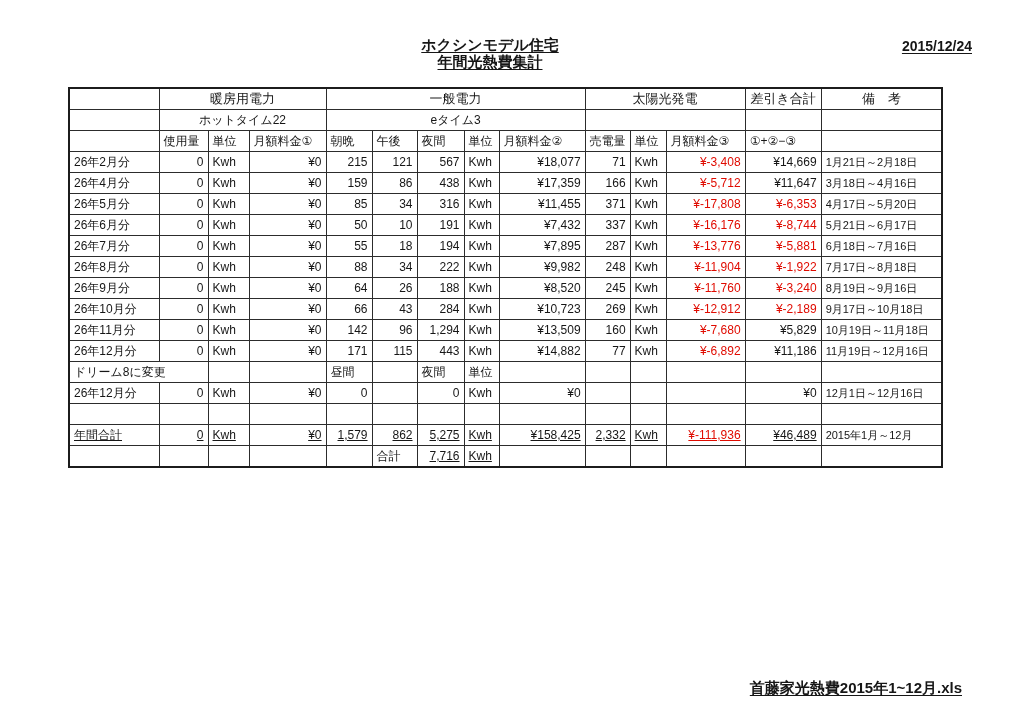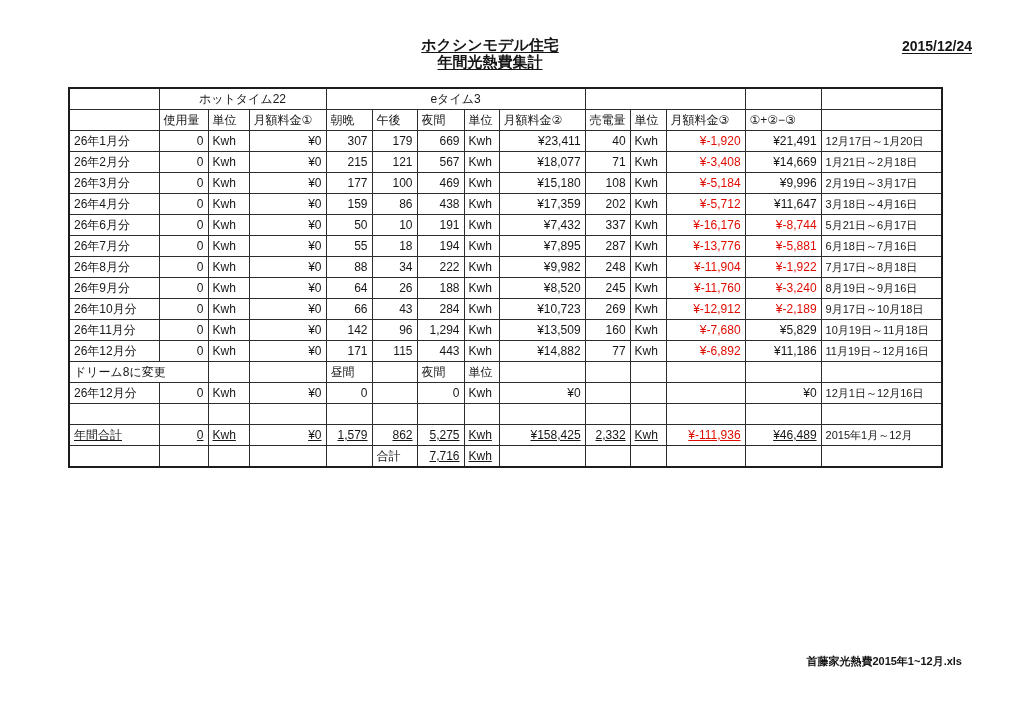--- a/index.html
+++ b/index.html
@@ -4,22 +4,22 @@
 <style>
   html,body{margin:0;padding:0;background:#fff;}
   body{width:1024px;height:724px;position:relative;overflow:hidden;
        font-family:"Liberation Sans","DejaVu Sans",sans-serif;color:#161616;}
   .sheet{position:absolute;inset:0;background:#ffffff;}
   .title-block{position:absolute;top:36px;left:0;width:980px;text-align:center;
        font-size:15px;font-weight:bold;line-height:17px;}
   .title-block .u{text-decoration:underline;text-underline-offset:2px;}
   .doc-date{position:absolute;top:38px;right:52px;font-size:14px;font-weight:bold;
        text-decoration:underline;text-underline-offset:2px;}
-  .footer-filename{position:absolute;top:654px;right:62px;font-size:11px;font-weight:bold;
-       text-underline-offset:2px;}
+  .footer-filename{position:absolute;top:679px;right:62px;font-size:15px;font-weight:bold;
+       text-decoration:underline;text-underline-offset:2px;}
   table.grid{position:absolute;left:68px;top:87px;width:873px;border-collapse:collapse;
        table-layout:fixed;font-size:12px;border:2px solid #1c1c1c;}
   table.grid td,table.grid th{border:1px solid #2c2c2c;height:20px;padding:0 4px;
        white-space:nowrap;overflow:hidden;font-weight:normal;vertical-align:middle;}
   th.group{font-weight:bold;text-align:center;font-size:13px;}
   td.l,th.l{text-align:left;}
   td.r{text-align:right;}
   td.c,th.c{text-align:center;}
   td.b{font-weight:bold;text-decoration:underline;}
   td.red{color:#e00b00;}
@@ -50,20 +50,28 @@
       <col style="width:86px">
         <col style="width:45px">
         <col style="width:36px">
         <col style="width:79px">
       <col style="width:76px">
         <col style="width:121px">
     </colgroup>
     <thead>
       <tr>
         <td></td>
+        <th class="group" colspan="3">暖房用電力</th>
+        <th class="group" colspan="5">一般電力</th>
+        <th class="group" colspan="3">太陽光発電</th>
+        <th class="group">差引き合計</th>
+        <th class="group">備　考</th>
+      </tr>
+      <tr>
+        <td></td>
         <td class="c" colspan="3">ホットタイム22</td>
         <td class="c" colspan="5">eタイム3</td>
         <td colspan="3"></td>
         <td></td>
         <td></td>
       </tr>
       <tr>
         <td></td>
         <th class="l">使用量</th>
         <th class="l">単位</th>
@@ -75,82 +83,66 @@
         <th class="l">月額料金②</th>
         <th class="l">売電量</th>
         <th class="l">単位</th>
         <th class="l">月額料金③</th>
         <th class="l">①+②−③</th>
         <td></td>
       </tr>
     </thead>
     <tbody>
         <tr>
-          <td class="l">26年1月分</td>
-          <td class="r">0</td>
-          <td class="l">Kwh</td>
-          <td class="r">¥0</td>
-          <td class="r">307</td>
-          <td class="r">179</td>
-          <td class="r">669</td>
-          <td class="l">Kwh</td>
-          <td class="r">¥23,411</td>
-          <td class="r">40</td>
-          <td class="l">Kwh</td>
-          <td class="r red">¥-1,920</td>
-          <td class="r">¥21,491</td>
-          <td class="l note">12月17日～1月20日</td>
-        </tr>
-        <tr>
           <td class="l">26年2月分</td>
           <td class="r">0</td>
           <td class="l">Kwh</td>
           <td class="r">¥0</td>
           <td class="r">215</td>
           <td class="r">121</td>
           <td class="r">567</td>
           <td class="l">Kwh</td>
           <td class="r">¥18,077</td>
           <td class="r">71</td>
           <td class="l">Kwh</td>
           <td class="r red">¥-3,408</td>
           <td class="r">¥14,669</td>
           <td class="l note">1月21日～2月18日</td>
         </tr>
         <tr>
-          <td class="l">26年3月分</td>
-          <td class="r">0</td>
-          <td class="l">Kwh</td>
-          <td class="r">¥0</td>
-          <td class="r">177</td>
-          <td class="r">100</td>
-          <td class="r">469</td>
-          <td class="l">Kwh</td>
-          <td class="r">¥15,180</td>
-          <td class="r">108</td>
-          <td class="l">Kwh</td>
-          <td class="r red">¥-5,184</td>
-          <td class="r">¥9,996</td>
-          <td class="l note">2月19日～3月17日</td>
-        </tr>
-        <tr>
           <td class="l">26年4月分</td>
           <td class="r">0</td>
           <td class="l">Kwh</td>
           <td class="r">¥0</td>
           <td class="r">159</td>
           <td class="r">86</td>
           <td class="r">438</td>
           <td class="l">Kwh</td>
           <td class="r">¥17,359</td>
-          <td class="r">202</td>
+          <td class="r">166</td>
           <td class="l">Kwh</td>
           <td class="r red">¥-5,712</td>
           <td class="r">¥11,647</td>
           <td class="l note">3月18日～4月16日</td>
+        </tr>
+        <tr>
+          <td class="l">26年5月分</td>
+          <td class="r">0</td>
+          <td class="l">Kwh</td>
+          <td class="r">¥0</td>
+          <td class="r">85</td>
+          <td class="r">34</td>
+          <td class="r">316</td>
+          <td class="l">Kwh</td>
+          <td class="r">¥11,455</td>
+          <td class="r">371</td>
+          <td class="l">Kwh</td>
+          <td class="r red">¥-17,808</td>
+          <td class="r red">¥-6,353</td>
+          <td class="l note">4月17日～5月20日</td>
         </tr>
         <tr>
           <td class="l">26年6月分</td>
           <td class="r">0</td>
           <td class="l">Kwh</td>
           <td class="r">¥0</td>
           <td class="r">50</td>
           <td class="r">10</td>
           <td class="r">191</td>
           <td class="l">Kwh</td>

